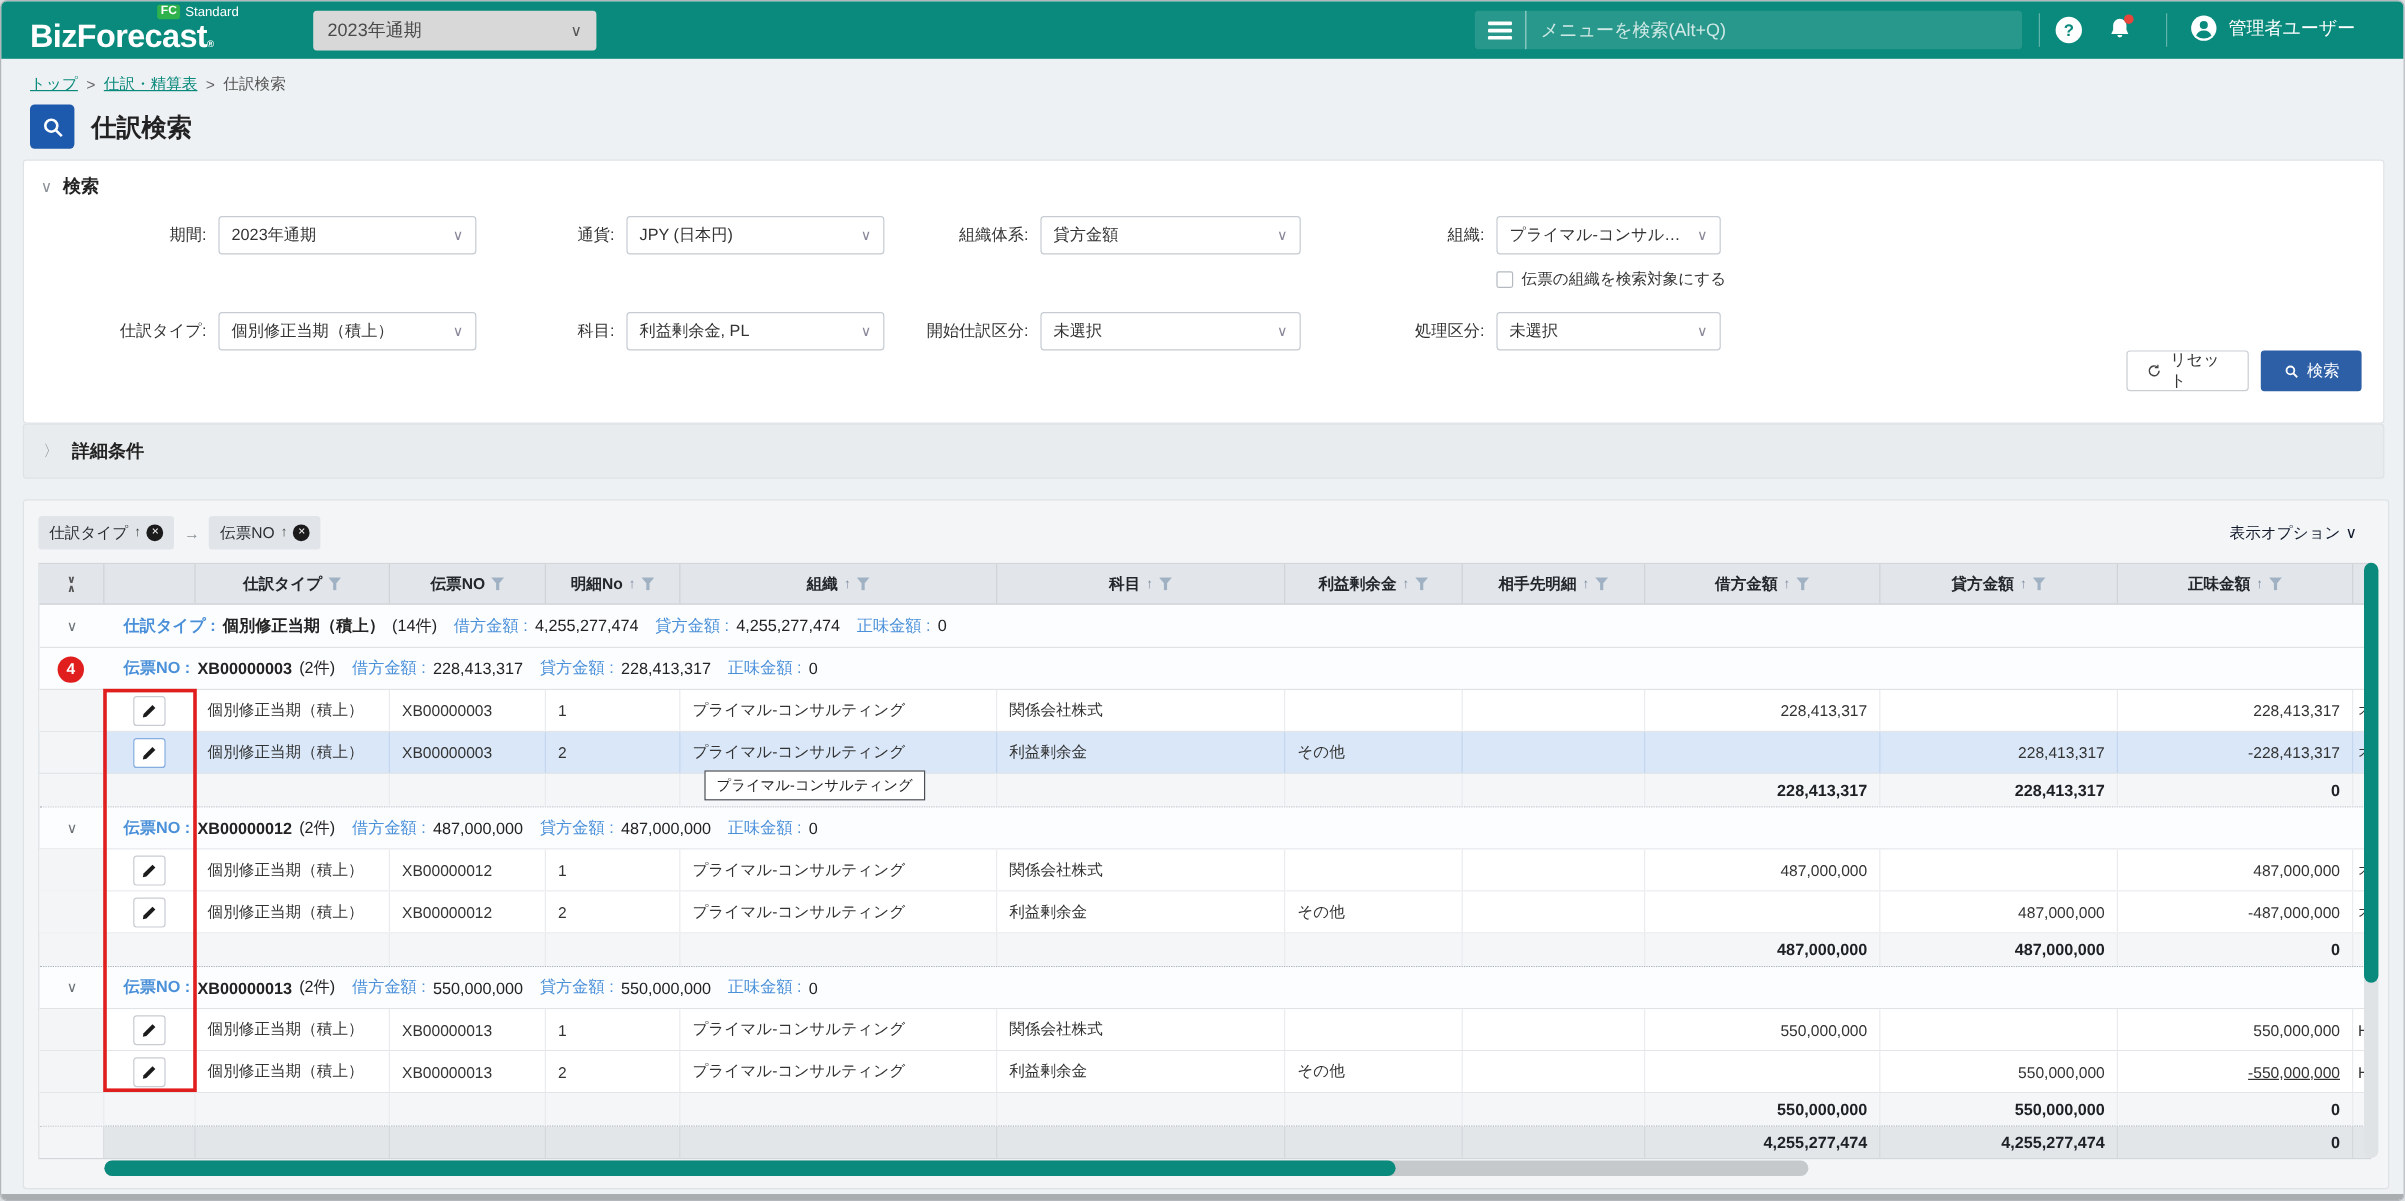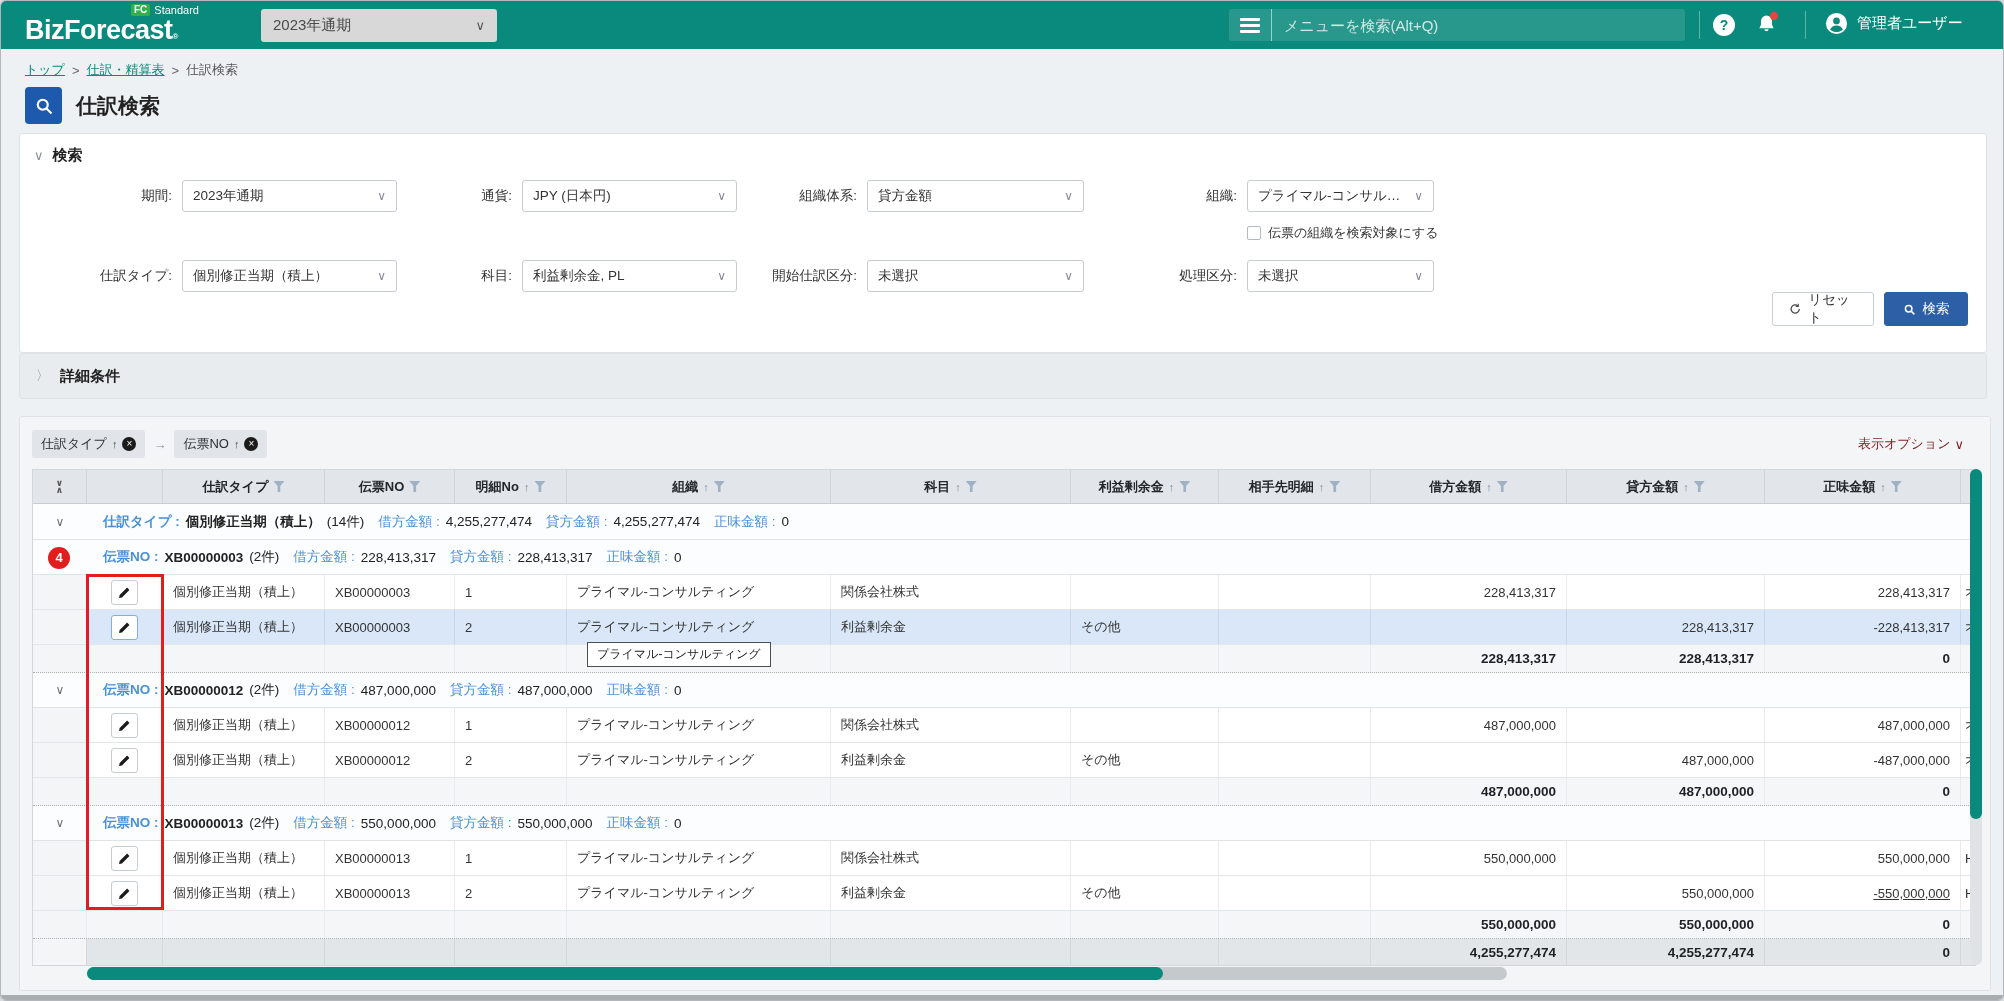--- a/index.html
+++ b/index.html
@@ -78,21 +78,21 @@
   
   .results-card { position:absolute; left:18px; top:415px; width:1972px; height:575px; background:#f3f5f7;
                   border:1px solid #dfe2e5; border-radius:3px; }
   .chips-row { position:absolute; left:12px; top:13px; display:flex; align-items:center; gap:8px; }
   .chip { background:#e1e5e9; border-radius:3px; padding:5px 9px; display:flex; align-items:center; gap:5px;
           font-size:13px; color:#2b2f33; cursor:pointer; }
   .chip-up { color:#444; font-size:11px; }
   .circx { width:14px; height:14px; background:#1b1b1b; color:#fff; border-radius:50%; font-size:10px;
            line-height:14px; text-align:center; cursor:pointer; }
   .chip-arrow { color:#8a9096; font-size:13px; }
-  .disp-options { position:absolute; right:26px; top:18px; color:#7f1d1d; font-size:13px; cursor:pointer;
+  .disp-options { position:absolute; right:26px; top:18px; color:#0f172a; font-size:13px; cursor:pointer;
                   display:flex; gap:4px; align-items:center; }
 
   
   .rtable { position:absolute; left:12px; top:52px; width:1944px; background:#fff; border:1px solid #d3d7db; }
   .trow { display:flex; width:100%; }
   .tcell { flex:none; overflow:hidden; white-space:nowrap; display:flex; align-items:center; }
   .thead { height:34px; background:#e2e5e9; border-bottom:1px solid #c8cdd2; }
   .thead .tcell { justify-content:center; gap:5px; font-weight:bold; font-size:13px; color:#23272b;
                   border-right:1px solid #cfd4d8; cursor:pointer; }
   .collapse-ic { display:flex; flex-direction:column; line-height:7px; font-size:9px; color:#555; cursor:pointer; }

